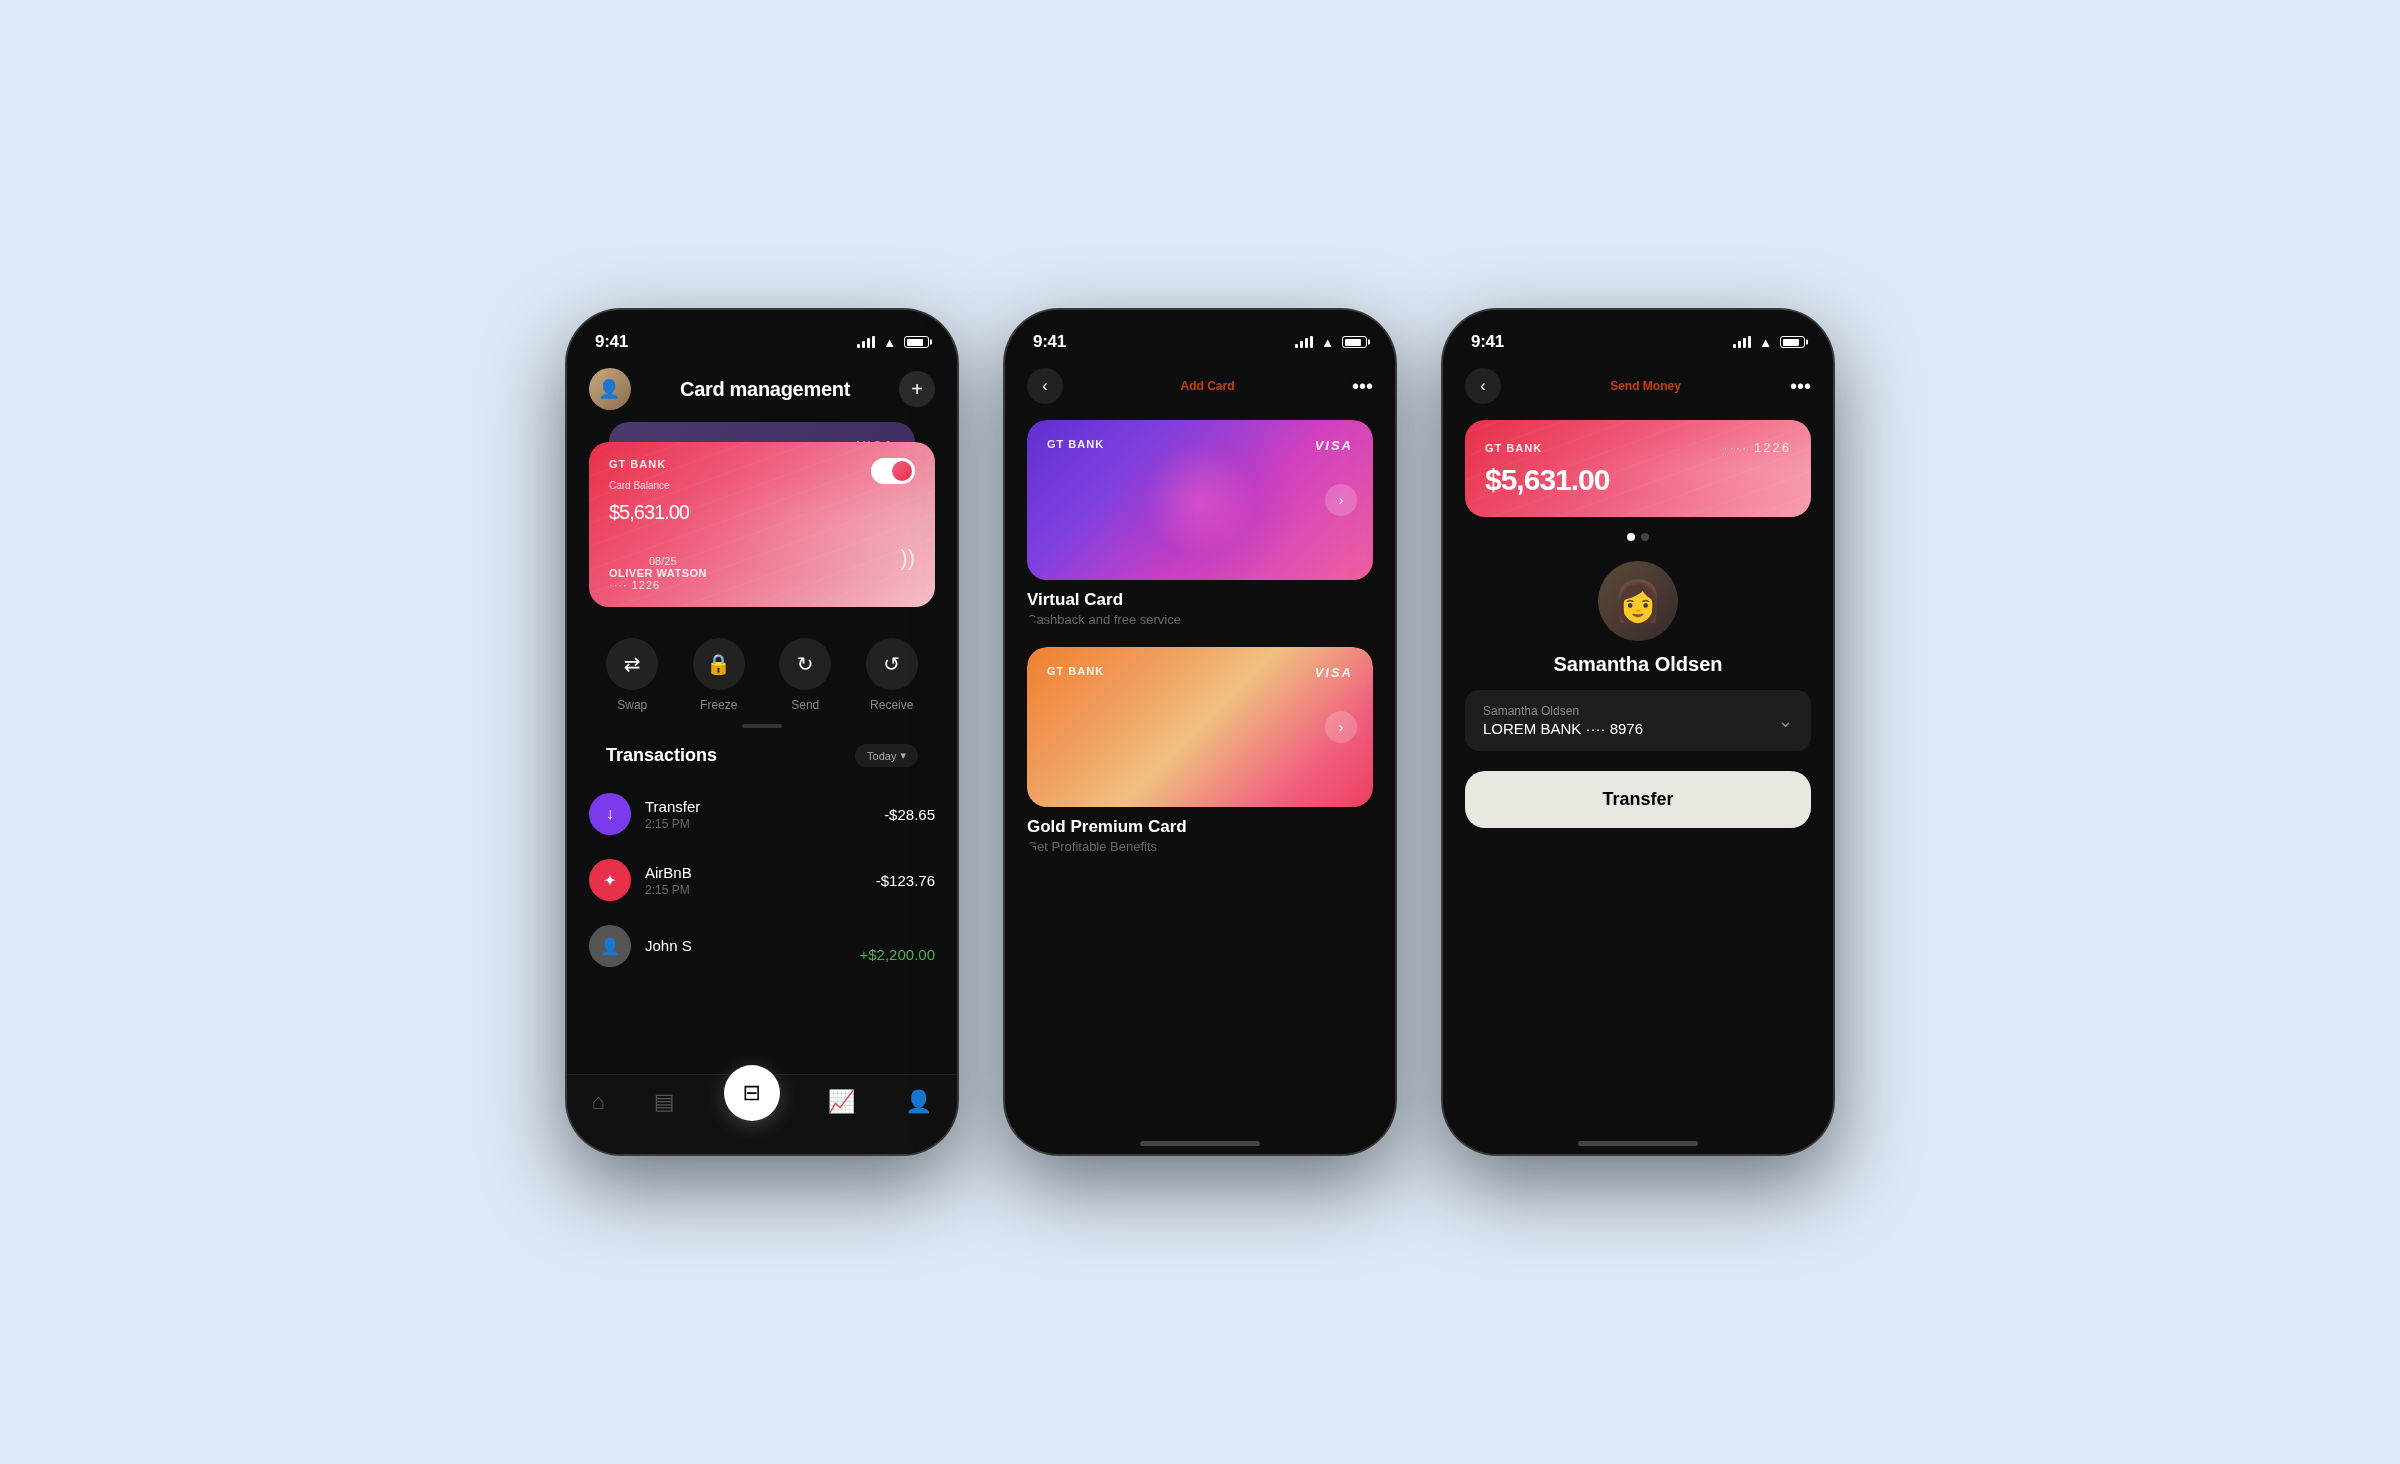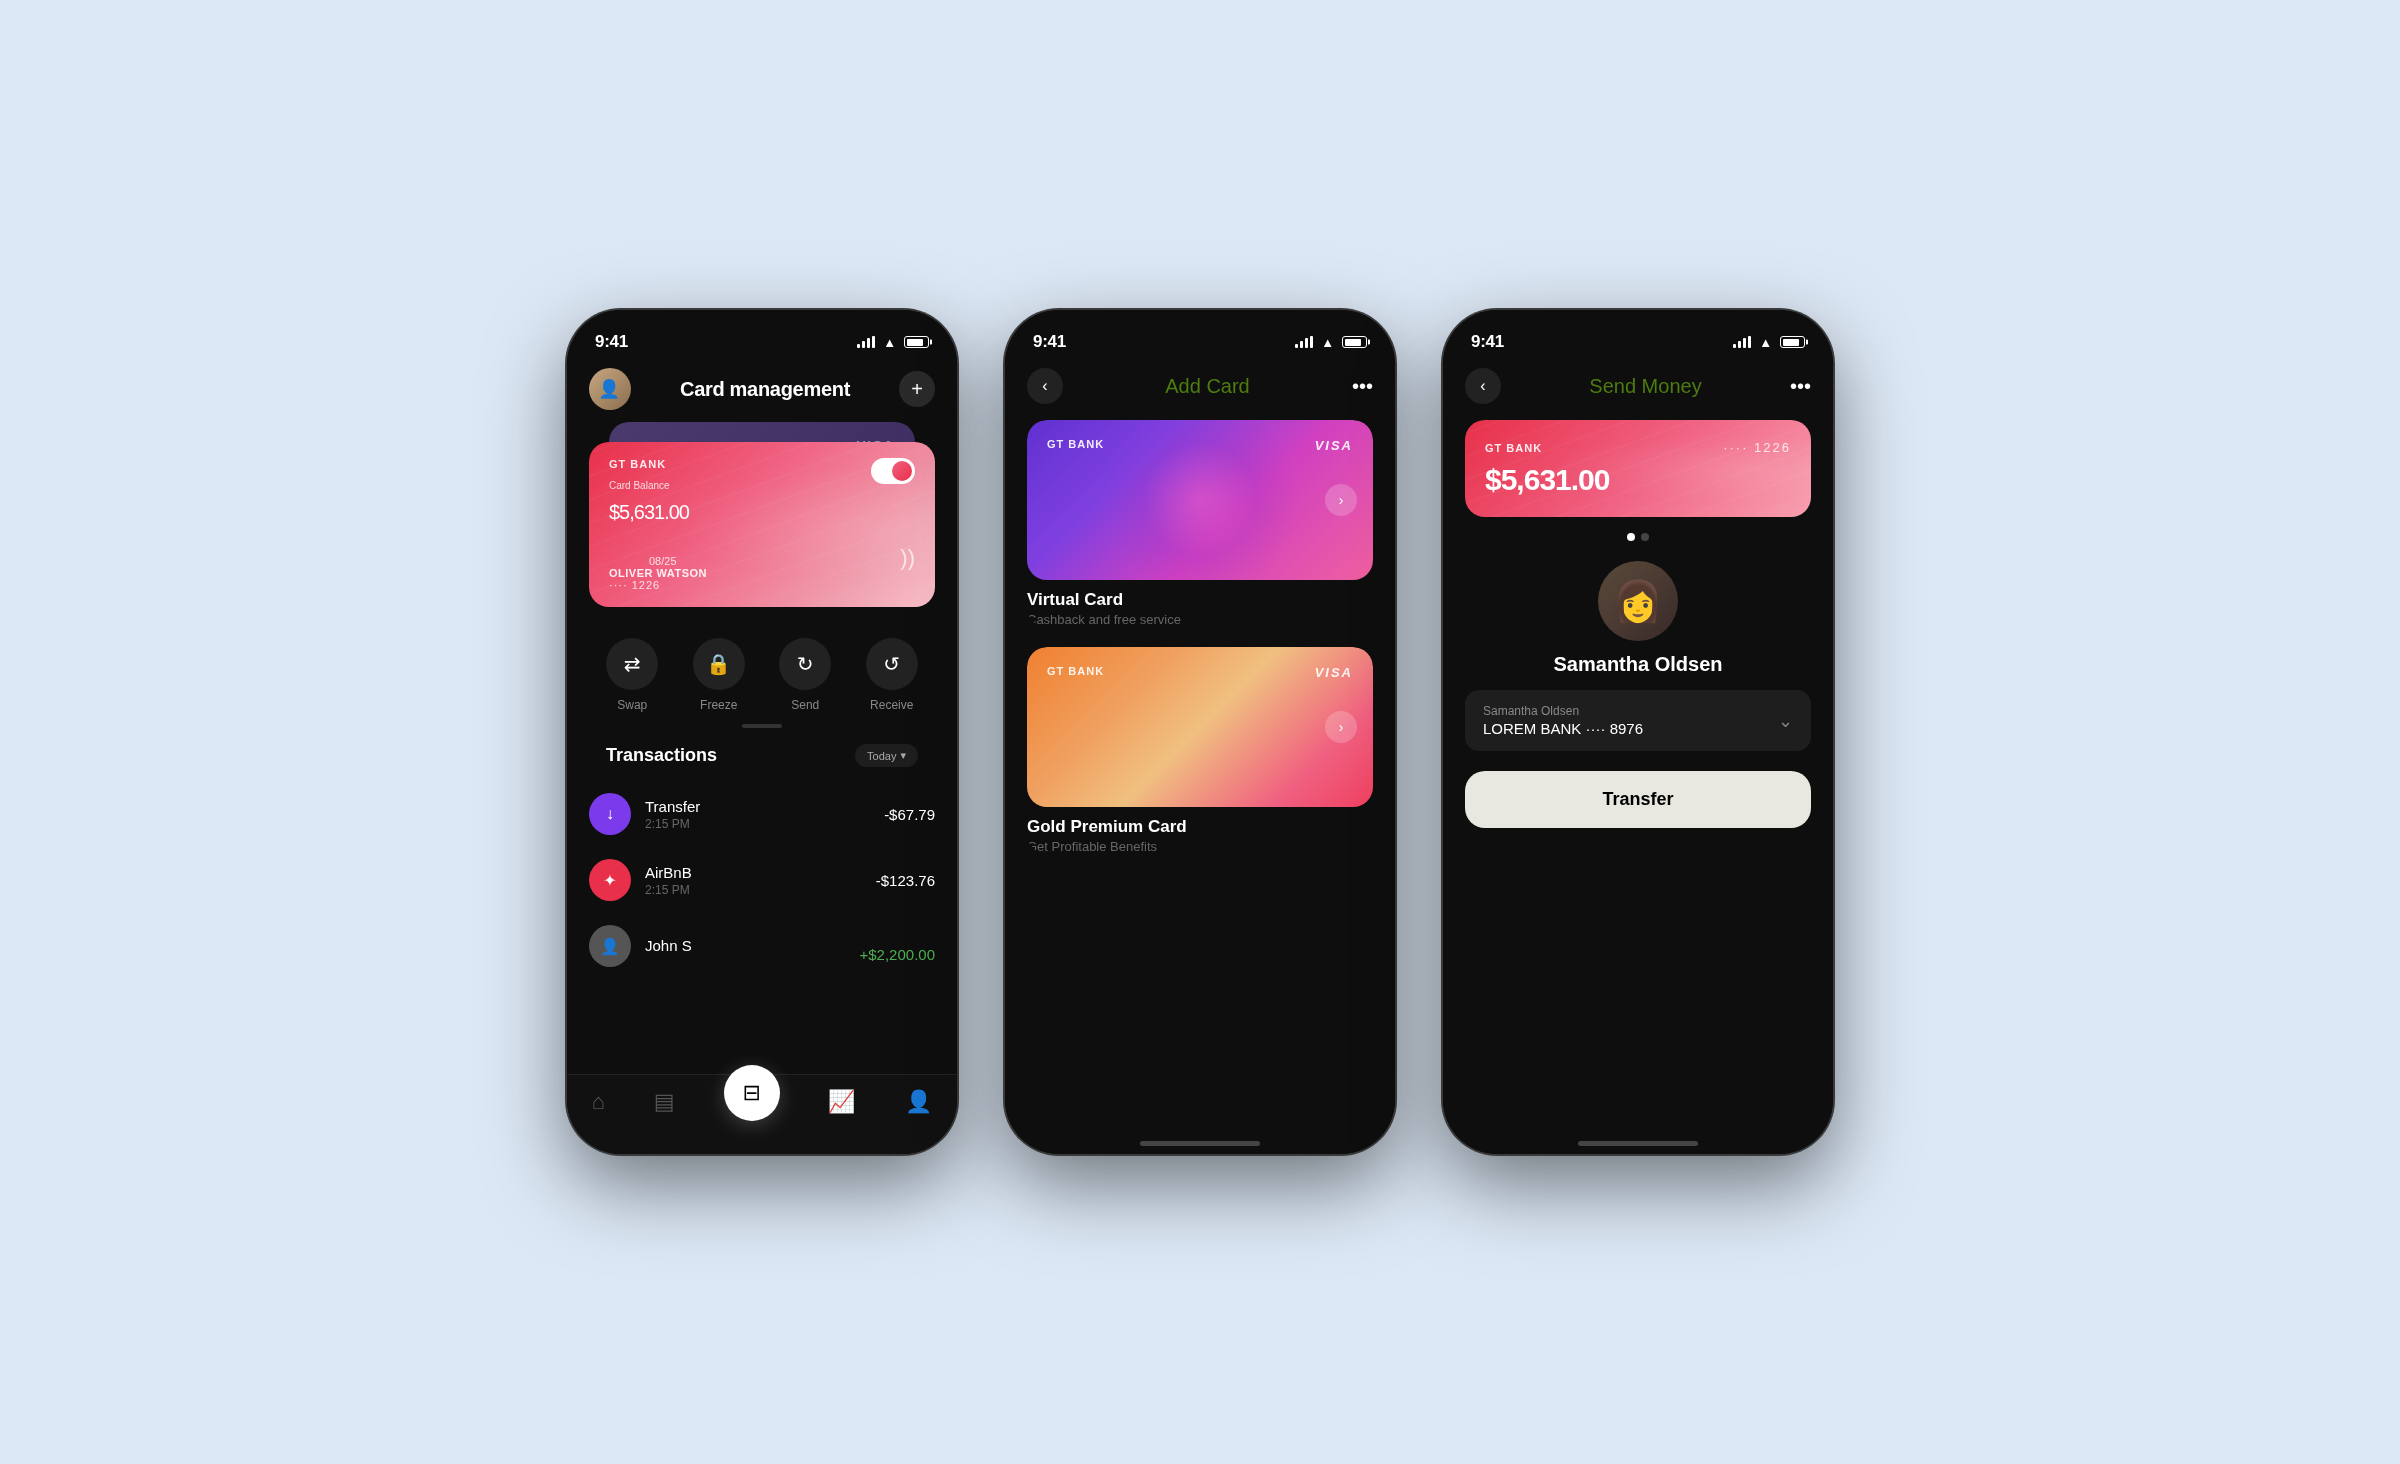--- a/index.html
+++ b/index.html
@@ -390,23 +390,23 @@
       border-radius: 50%;
       background: #222;
       display: flex;
       align-items: center;
       justify-content: center;
       color: #fff;
       font-size: 16px;
       cursor: pointer;
     }
     .p2-title {
-      font-size: 20px;
-      font-weight: 400;
-      color: #4d7c0f;
+      font-size: 12px;
+      font-weight: 700;
+      color: #c2410c;
     }
     .more-btn {
       color: #fff;
       font-size: 20px;
       cursor: pointer;
       background: none;
       border: none;
     }
 
     
@@ -774,21 +774,21 @@
     </div>
 
     <div class="txn-item">
       <div class="txn-icon" style="background:#7c3aed;">
         <span style="color:#fff;font-size:16px;">↓</span>
       </div>
       <div class="txn-info">
         <div class="txn-name">Transfer</div>
         <div class="txn-time">2:15 PM</div>
       </div>
-      <span class="txn-amount negative">-$67.79</span>
+      <span class="txn-amount negative">-$28.65</span>
     </div>
 
     <div class="txn-item">
       <div class="txn-icon" style="background:#e8304a;">
         <span style="color:#fff;font-size:16px;">✦</span>
       </div>
       <div class="txn-info">
         <div class="txn-name">AirBnB</div>
         <div class="txn-time">2:15 PM</div>
       </div>

